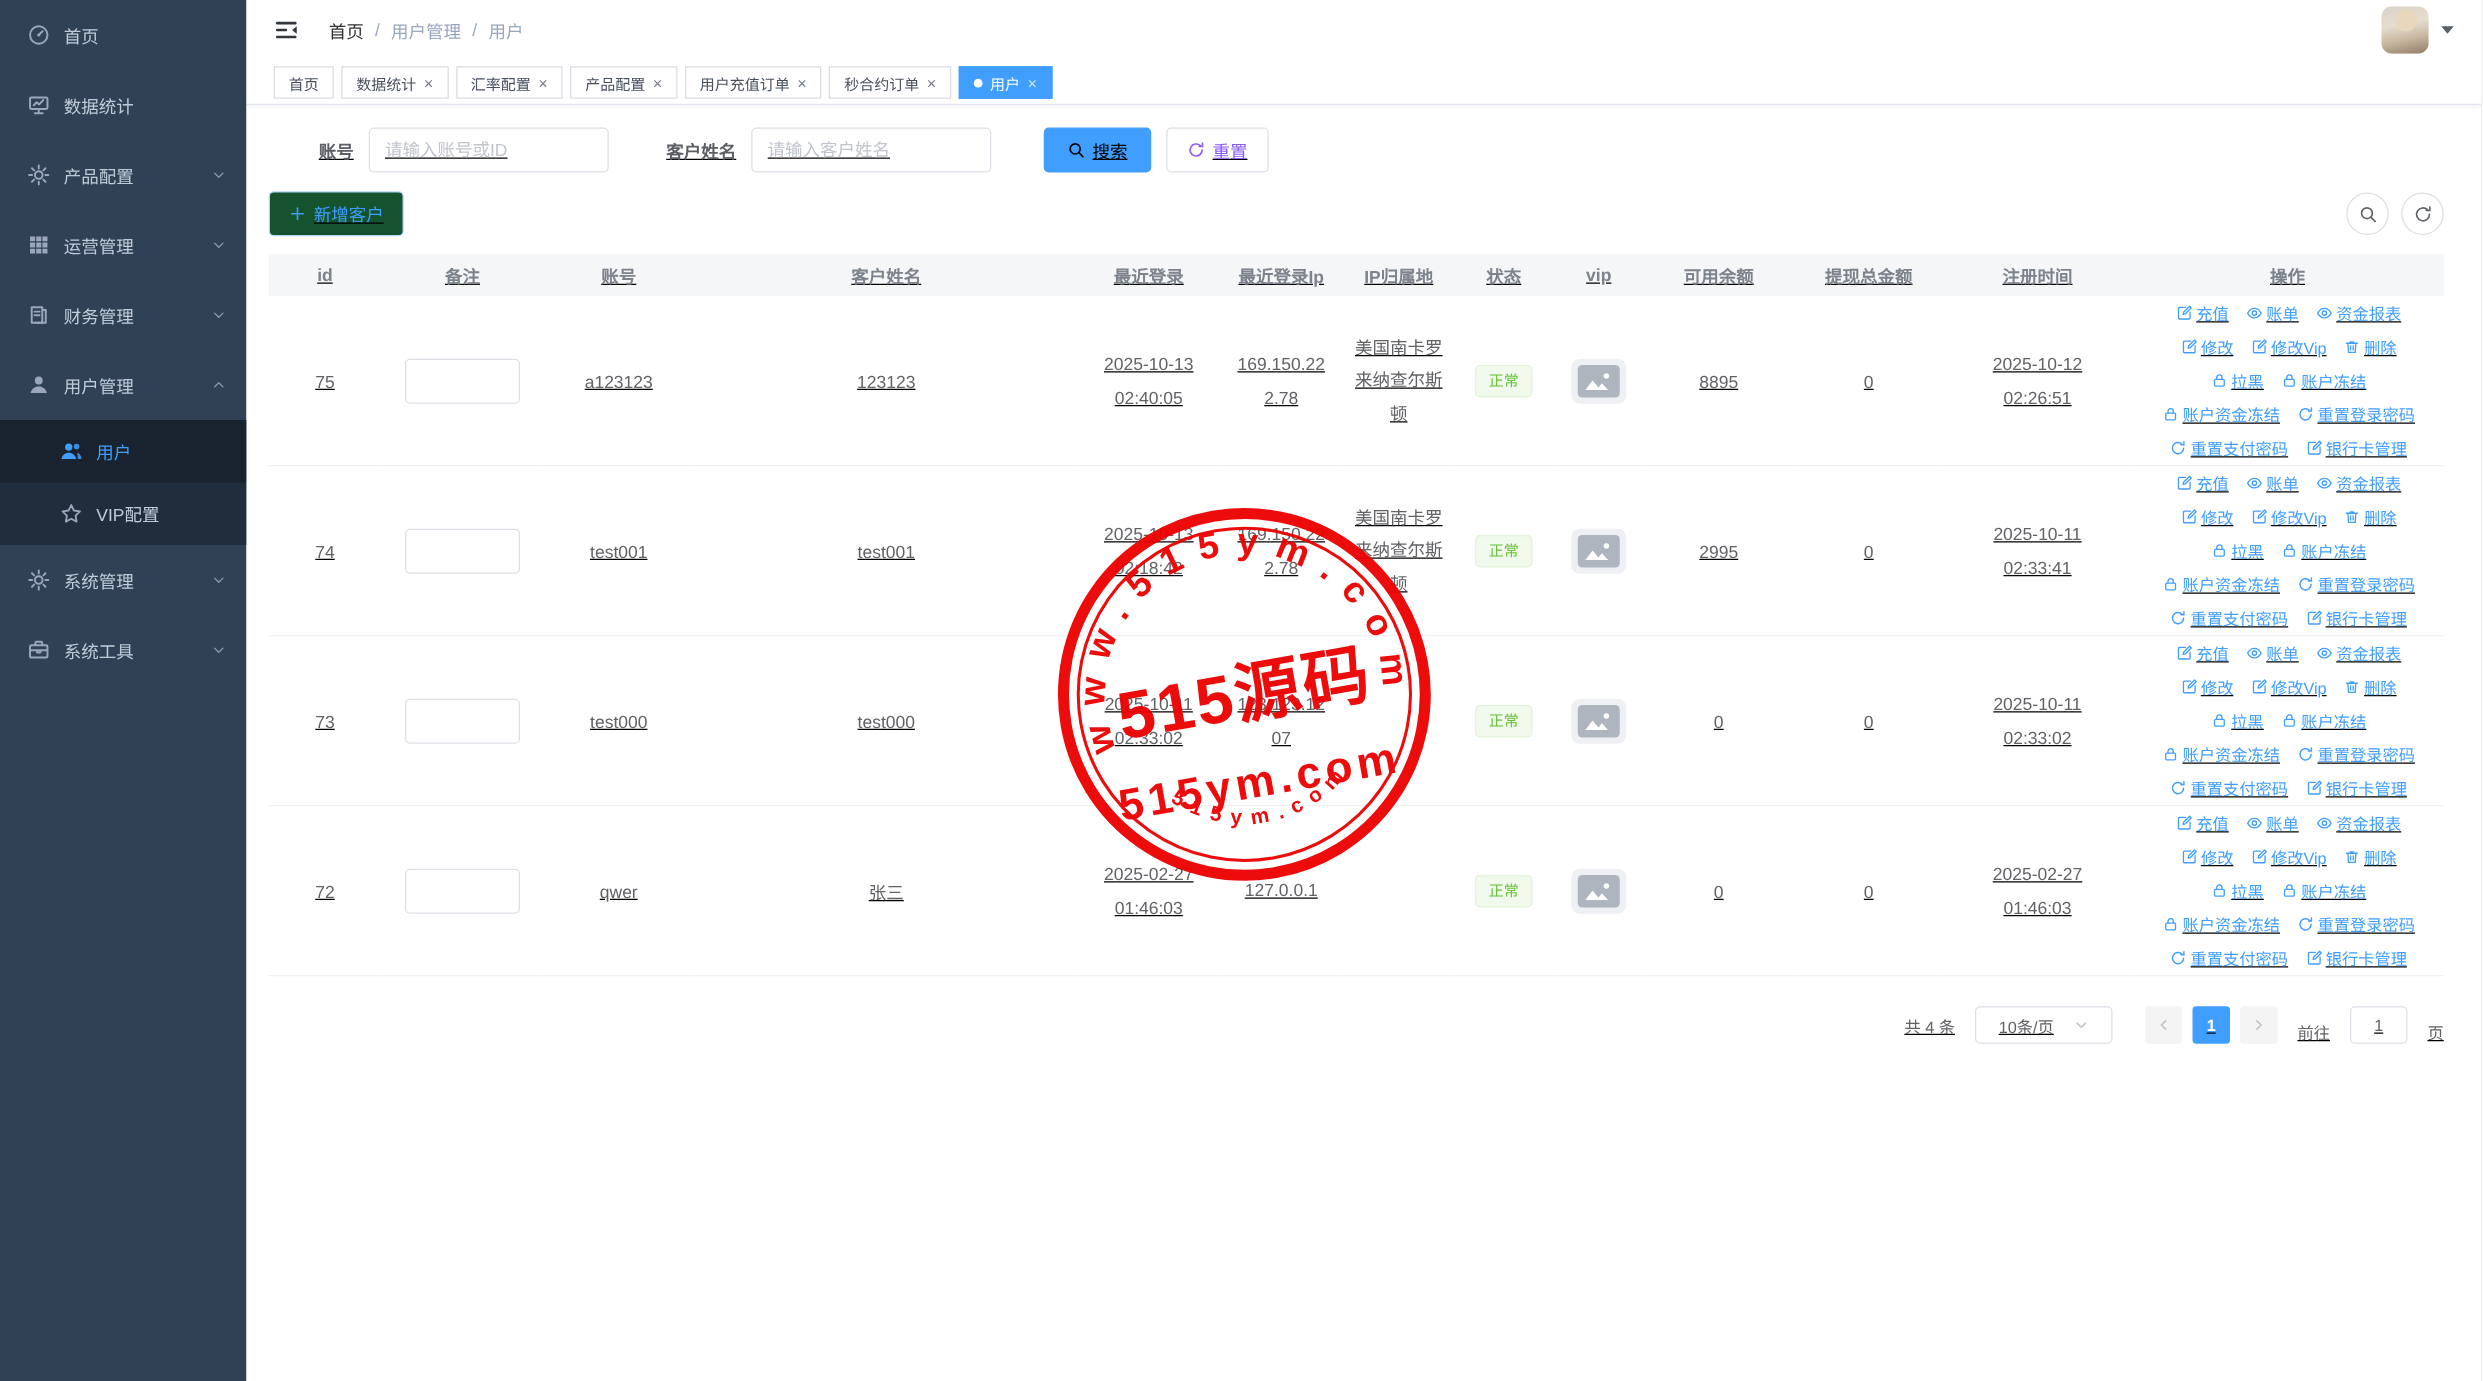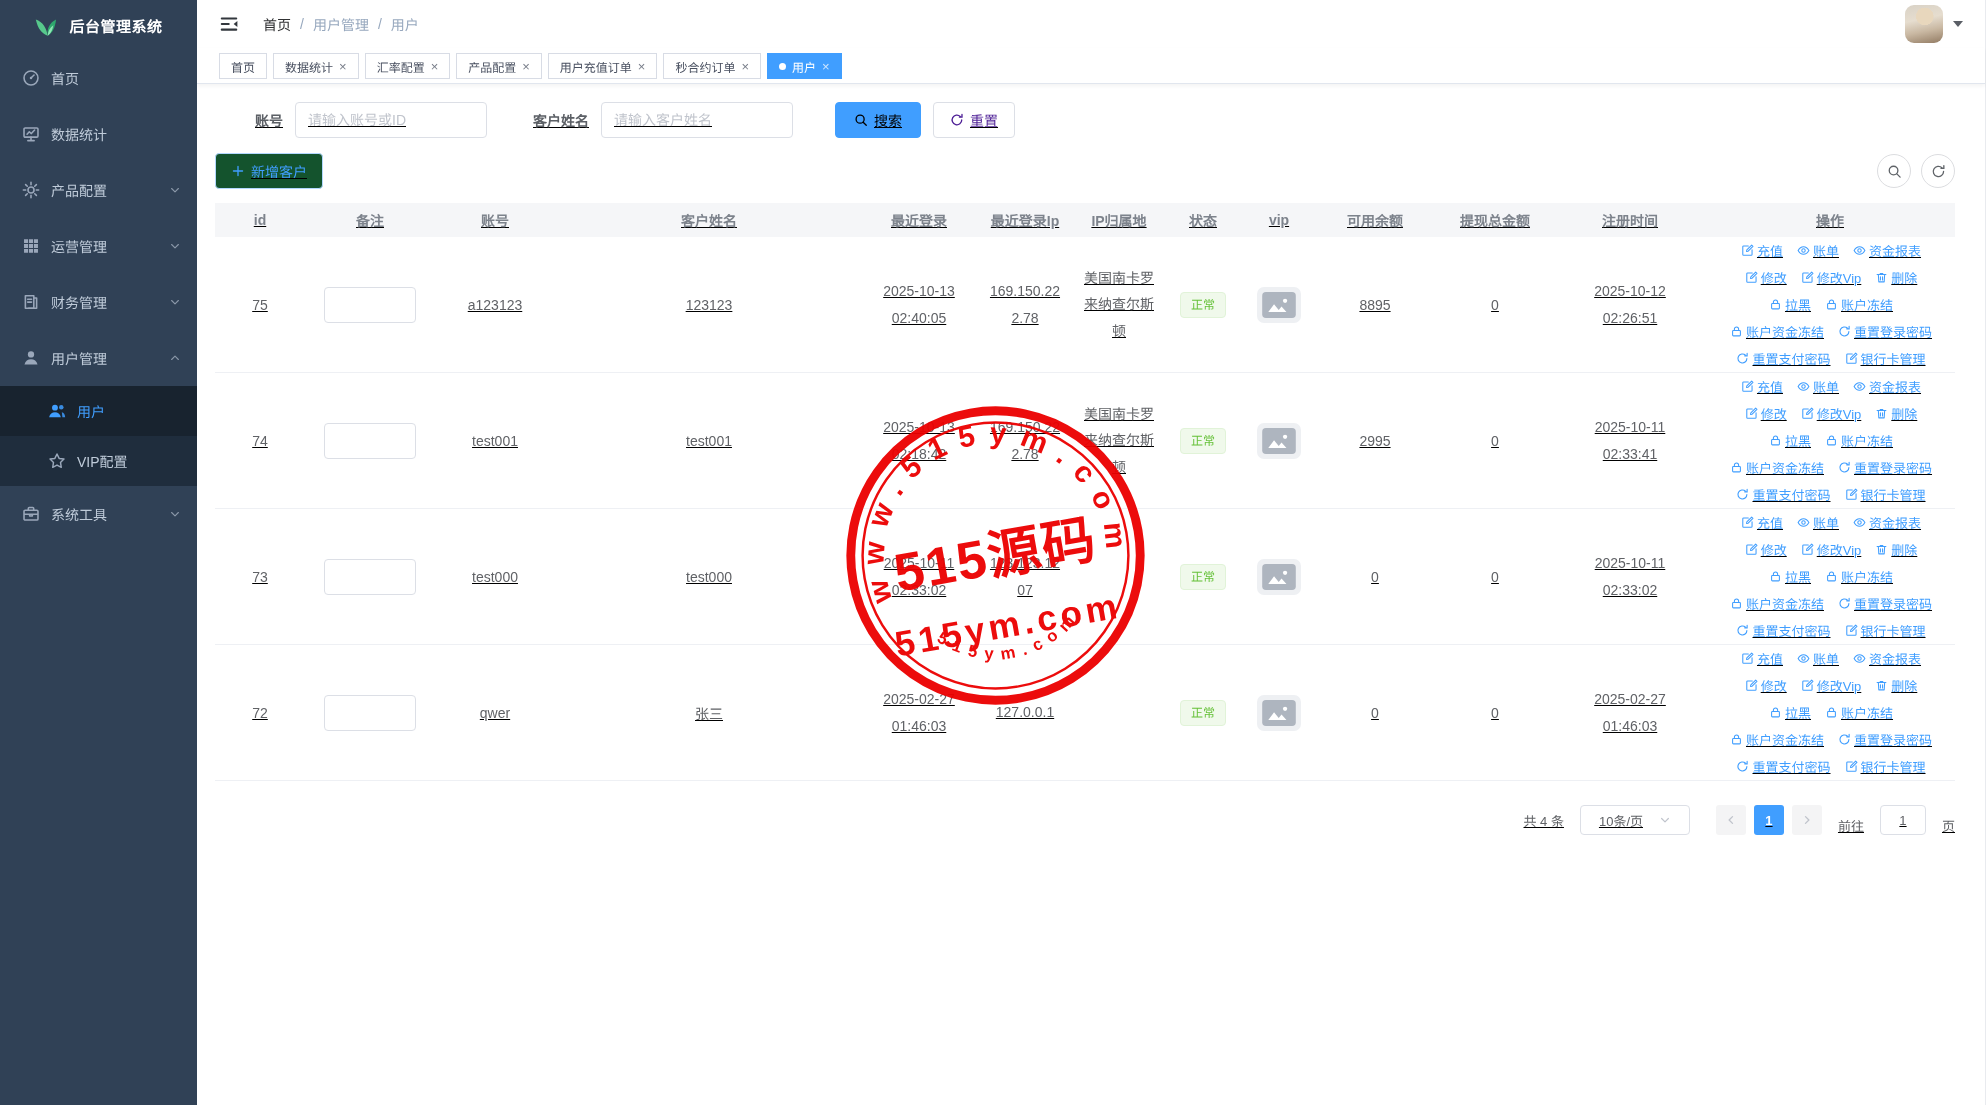--- a/index.html
+++ b/index.html
@@ -58,21 +58,21 @@
   .search-row { display:flex; align-items:center; padding-left:40px; }
   .f-label { font-size:14px; font-weight:bold; color:#5c6066; margin-right:12px; white-space:nowrap; }
   .f-label.second { margin-left:46px; }
   .inp { width:192px; height:36px; border:1px solid #dcdfe6; border-radius:4px; padding:0 12px;
          font-size:14px; color:#606266; outline:none; font-family:inherit; }
   .inp::placeholder { color:#c0c4cc; }
   .btn { height:36px; border-radius:4px; font-size:14px; display:inline-flex; align-items:center; gap:6px;
          cursor:pointer; font-family:inherit; }
   .btn svg { width:14px; height:14px; }
   .btn-search { margin-left:42px; padding:0 18px; background:#409eff; border:1px solid #409eff; color:#000000; }
-  .btn-reset  { margin-left:12px; padding:0 16px; background:#fff; border:1px solid #dcdfe6; color:#4c1d95; }
+  .btn-reset  { margin-left:12px; padding:0 16px; background:#fff; border:1px solid #dcdfe6; color:#8b5cf6; }
   .toolbar-row { display:flex; align-items:center; margin-top:15px; }
   .btn-add { padding:0 15px; background:#14532d; border:1px solid #b3d8ff; color:#409eff; }
   .right-tools { margin-left:auto; display:flex; gap:10px; }
   .circle-btn { width:34px; height:34px; border-radius:50%; border:1px solid #dcdde0; background:#fff;
                 color:#5f6368; display:flex; align-items:center; justify-content:center; cursor:pointer; }
   .circle-btn svg { width:15px; height:15px; }
 
   
   table { border-collapse:collapse; table-layout:fixed; width:1740px; margin-top:14px; }
   thead th { height:34px; background:#f5f6f8; color:#7d838c; font-size:14px; font-weight:bold; text-align:center; }
@@ -107,30 +107,20 @@
                 font-size:13px; color:#606266; outline:none; font-family:inherit; }
 
   
   .stamp { position:absolute; left:838px; top:398px; width:315px; height:315px; z-index:50;
            pointer-events:none; opacity:.95; }
 </style>
 </head>
 <body>
 
 <aside class="sidebar">
-  <div class="logo">
-    <span>
-      <svg viewBox="0 0 24 24">
-        <path fill="#2ea86e" d="M12.2 21c-.8-6 1.2-11.2 7.4-14.4-.8 7.4-3.1 11.6-7.4 14.4z"></path>
-        <path fill="#57c98c" d="M12.2 21C11 13.8 7.8 8.8 1.6 6.6c1.9 8.3 5.3 12.4 10.6 14.4z"></path>
-        <path fill="#8fe6b4" d="M12.2 21c.4-4.2 1.9-7.2 5-9.2-1 5-2.5 7.6-5 9.2z"></path>
-      </svg>
-    </span>
-    <span>后台管理系统</span>
-  </div>
   <nav id="side-menu">
       <div class="menu-item">
         <span class="mi-icon">
           <svg viewBox="0 0 16 16" fill="none" stroke="currentColor" stroke-width="1.4">
             <circle cx="8" cy="8" r="6.2"></circle>
             <path d="M8 8l2.7-2.7" stroke-linecap="round"></path>
             <circle cx="8" cy="8" r="1.1" fill="currentColor" stroke="none"></circle>
           </svg>
         </span>
         <span>首页</span>
@@ -214,20 +204,34 @@
           <span>用户</span>
         </div>
         <div class="menu-item">
           <span class="mi-icon">
             <svg viewBox="0 0 16 16" fill="none" stroke="currentColor" stroke-width="1.3" stroke-linejoin="round">
               <path d="M8 1.8l1.9 3.9 4.3.6-3.1 3 .7 4.3L8 11.6l-3.8 2 .7-4.3-3.1-3 4.3-.6z"></path>
             </svg>
           </span>
           <span>VIP配置</span>
         </div>
+      </div>
+      <div class="menu-item">
+        <span class="mi-icon">
+          <svg viewBox="0 0 16 16" fill="none" stroke="currentColor" stroke-width="1.4" stroke-linecap="round">
+            <circle cx="8" cy="8" r="2.7"></circle>
+            <path d="M8 1.2v2.1M8 12.7v2.1M1.2 8h2.1M12.7 8h2.1M3.2 3.2l1.5 1.5M11.3 11.3l1.5 1.5M12.8 3.2l-1.5 1.5M4.7 11.3l-1.5 1.5"></path>
+          </svg>
+        </span>
+        <span>系统管理</span>
+        <span class="mi-arrow">
+          <svg viewBox="0 0 16 16" fill="none" stroke="currentColor" stroke-width="1.5" stroke-linecap="round" stroke-linejoin="round">
+            <path d="M3.5 6l4.5 4.5L12.5 6"></path>
+          </svg>
+        </span>
       </div>
       <div class="menu-item">
         <span class="mi-icon">
           <svg viewBox="0 0 16 16" fill="none" stroke="currentColor" stroke-width="1.4" stroke-linejoin="round">
             <rect x="1.8" y="4.6" width="12.4" height="8.8" rx="1"></rect>
             <path d="M5.6 4.6V3a.8.8 0 0 1 .8-.8h3.2a.8.8 0 0 1 .8.8v1.6M1.8 8.2h12.4M6.8 8.2v1.5h2.4V8.2"></path>
           </svg>
         </span>
         <span>系统工具</span>
         <span class="mi-arrow">

